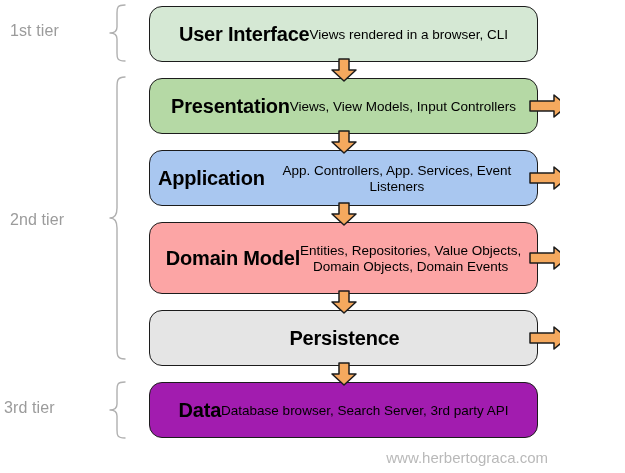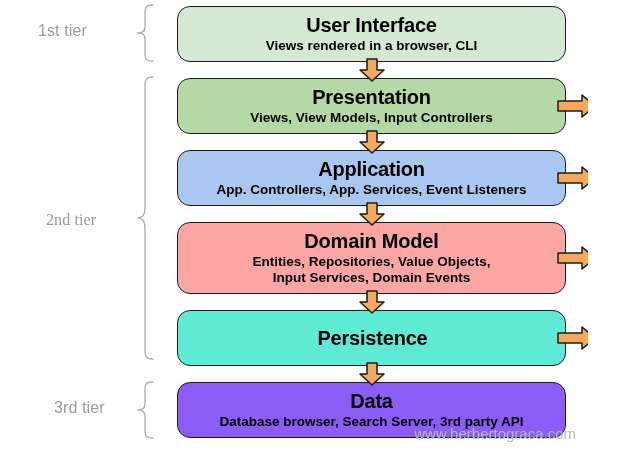--- a/index.html
+++ b/index.html
@@ -11,21 +11,20 @@
   body {
     font-family: "Liberation Sans", sans-serif;
     -webkit-font-smoothing: antialiased;
   }
   #canvas {
     position: relative;
     width: 560px;
     height: 473px;
     background: #ffffff;
     overflow: hidden;
-    margin-left: 28px;
   }
 
   
   .tier-label {
     position: absolute;
     color: #9b9b9b;
     font-size: 16px;
     line-height: 1;
     white-space: nowrap;
     letter-spacing: 0.1px;
@@ -36,36 +35,36 @@
   }
   .brace svg { display: block; overflow: visible; }
 
   
   .layer {
     position: absolute;
     box-sizing: border-box;
     border: 1.6px solid #1c1c1c;
     border-radius: 13px;
     display: flex;
-    flex-direction: column;
+    flex-direction: row;
     align-items: center;
     justify-content: center;
     text-align: center;
     color: #000000;
     padding: 2px 8px;
   }
   .layer .l-title {
     font-size: 20px;
     font-weight: bold;
     line-height: 1.12;
     letter-spacing: -0.2px;
   }
   .layer .l-sub {
     font-size: 13.5px;
-    font-weight: bold;
+    font-weight: normal;
     line-height: 1.2;
     margin-top: 2px;
   }
   .layer .l-sub span { display: block; }
 
   
   .infra {
     position: absolute;
     box-sizing: border-box;
     border: 1.6px solid #1c1c1c;
@@ -114,23 +113,23 @@
     white-space: nowrap;
   }
 </style>
 </head>
 <body>
 
 <div id="canvas">
 
   <div class="tier-label" style="left:10px; top:23px;">1st tier</div>
 
-  <div class="tier-label" style="left:18px; top:212px;font-family:Liberation Serif, serif;">2nd tier</div>
-
-  <div class="tier-label" style="left:26px; top:400px;">3rd tier</div>
+  <div class="tier-label" style="left:10px; top:212px;">2nd tier</div>
+
+  <div class="tier-label" style="left:4px; top:400px;">3rd tier</div>
 
   <div class="brace" style="left:100px; top:4px; width:26px; height:58px;">
     <svg width="26" height="58" viewBox="0 0 26 58" fill="none">
       <path d="M25 1 C17 1 17 4 17 9 L17 23 C17 27 14 29 10 29 C14 29 17 31 17 35 L17 49 C17 54 17 57 25 57" stroke="#b0b0b0" stroke-width="1.4" fill="none" stroke-linecap="round" stroke-linejoin="round"></path>
     </svg>
   </div>
 
   <div class="brace" style="left:100px; top:76px; width:26px; height:284px;">
     <svg width="26" height="284" viewBox="0 0 26 284" fill="none">
       <path d="M25 1 C17 1 17 5 17 12 L17 132 C17 139 14 142 10 142 C14 142 17 145 17 152 L17 272 C17 279 17 283 25 283" stroke="#b0b0b0" stroke-width="1.4" fill="none" stroke-linecap="round" stroke-linejoin="round"></path>
@@ -161,29 +160,29 @@
     <div class="l-title">Presentation</div>
     <div class="l-sub">
       <span>Views, View Models, Input Controllers</span>
     </div>
   </div>
 
   <div class="layer" style="left:149px; top:222px; width:389px; height:72px; background:#fca5a5;">
     <div class="l-title">Domain Model</div>
     <div class="l-sub">
       <span>Entities, Repositories, Value Objects,</span>
-      <span>Input Services, Domain Events</span>
-    </div>
-  </div>
-
-  <div class="layer" style="left:149px; top:310px; width:389px; height:56px; background:#5eead4;padding-left:10px;">
+      <span>Domain Objects, Domain Events</span>
+    </div>
+  </div>
+
+  <div class="layer" style="left:149px; top:310px; width:389px; height:56px; background:#e5e5e5;padding-left:10px;">
     <div class="l-title">Persistence</div>
   </div>
 
-  <div class="layer" style="left:149px; top:382px; width:389px; height:56px; background:#8b5cf6;">
+  <div class="layer" style="left:149px; top:382px; width:389px; height:56px; background:#a21caf;">
     <div class="l-title">Data</div>
     <div class="l-sub">
       <span>Database browser, Search Server, 3rd party API</span>
     </div>
   </div>
 
   <div class="infra" style="left:563px; top:78px; width:55px; height:288px; background:#d8a9c8;">
     <div class="v-wrap">
       <div class="i-title">Infrastructure</div>
       <div class="i-sub">Framework, Logging</div>
@@ -237,15 +236,15 @@
       <path d="M1 8 L25 8 L25 2 L38 13 L25 24 L25 18 L1 18 Z" fill="#f5a95e" stroke="#1c1c1c" stroke-width="1.5" stroke-linejoin="round"></path>
     </svg>
   </div>
 
   <div class="arrow" style="left:529px; top:325px; width:40px; height:26px;">
     <svg width="40" height="26" viewBox="0 0 40 26">
       <path d="M1 8 L25 8 L25 2 L38 13 L25 24 L25 18 L1 18 Z" fill="#f5a95e" stroke="#1c1c1c" stroke-width="1.5" stroke-linejoin="round"></path>
     </svg>
   </div>
 
-  <div class="watermark" style="right:12px; top:426px;">www.herbertograca.com</div>
+  <div class="watermark" style="right:12px; top:450px;">www.herbertograca.com</div>
 
 </div>
 
 </body></html>

